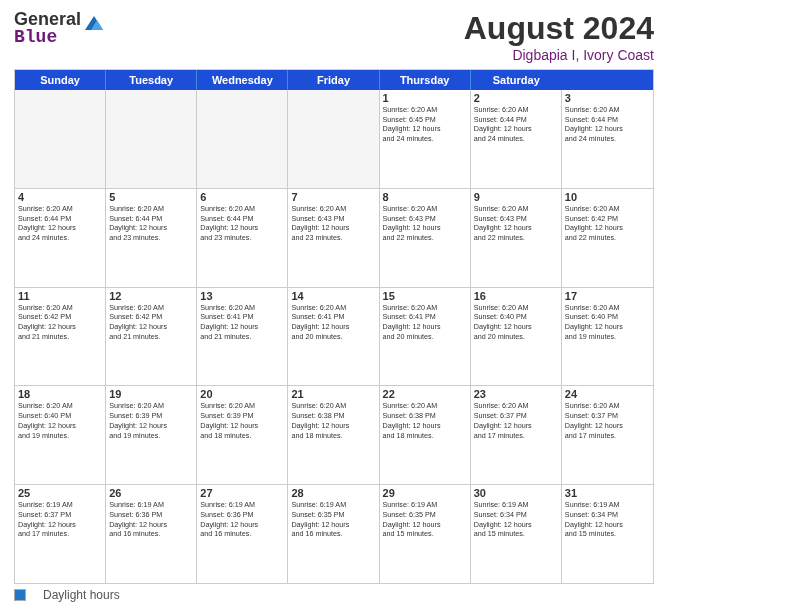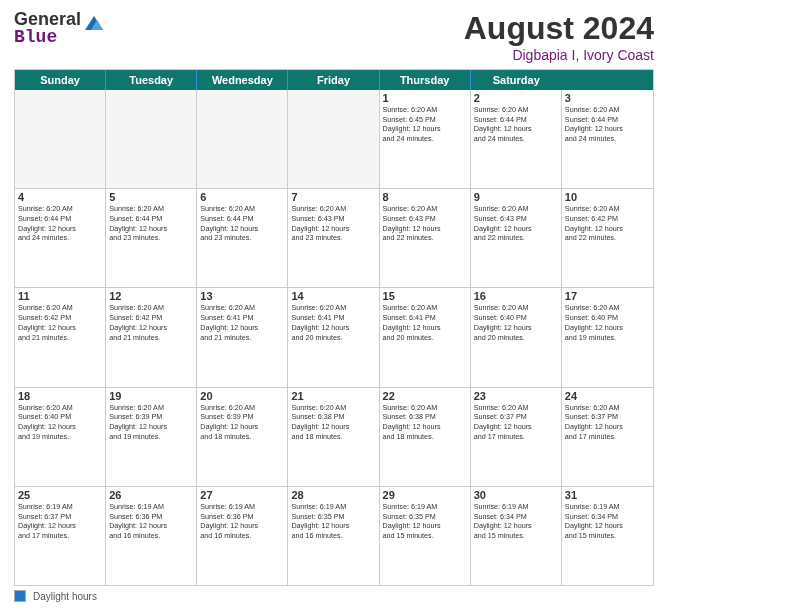--- a/index.html
+++ b/index.html
@@ -57,21 +57,21 @@
     }
     .calendar {
       flex: 1;
       display: flex;
       flex-direction: column;
       border: 1px solid #ccc;
     }
     .cal-header {
       display: grid;
       grid-template-columns: repeat(7, 1fr);
-      background: #0f766e;
+      background: #1d4ed8;
     }
     .cal-header-cell {
       color: #fff;
       font-size: 11px;
       font-weight: bold;
       text-align: center;
       padding: 4px 2px;
       border-right: 1px solid #3a8fd8;
     }
     .cal-header-cell:last-child { border-right: none; }
@@ -105,23 +105,23 @@
       margin-bottom: 1px;
     }
     .cal-cell .info {
       font-size: 7.2px;
       line-height: 1.35;
       color: #333;
     }
     .legend {
       display: flex;
       align-items: center;
-      gap: 7px;
+      gap: 17px;
       margin-top: 4px;
-      font-size: 10px;
+      font-size: 12px;
       color: #555;
     }
     .legend-box {
       width: 12px;
       height: 12px;
       background: #2176c7;
       border: 1px solid #aaa;
     }
   </style>
 </head>

